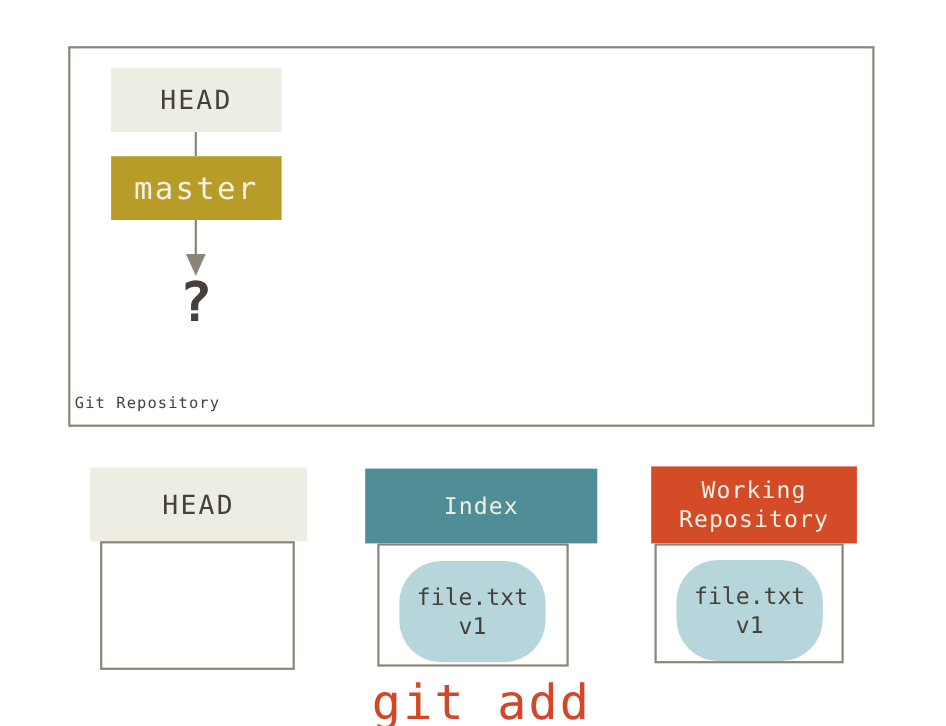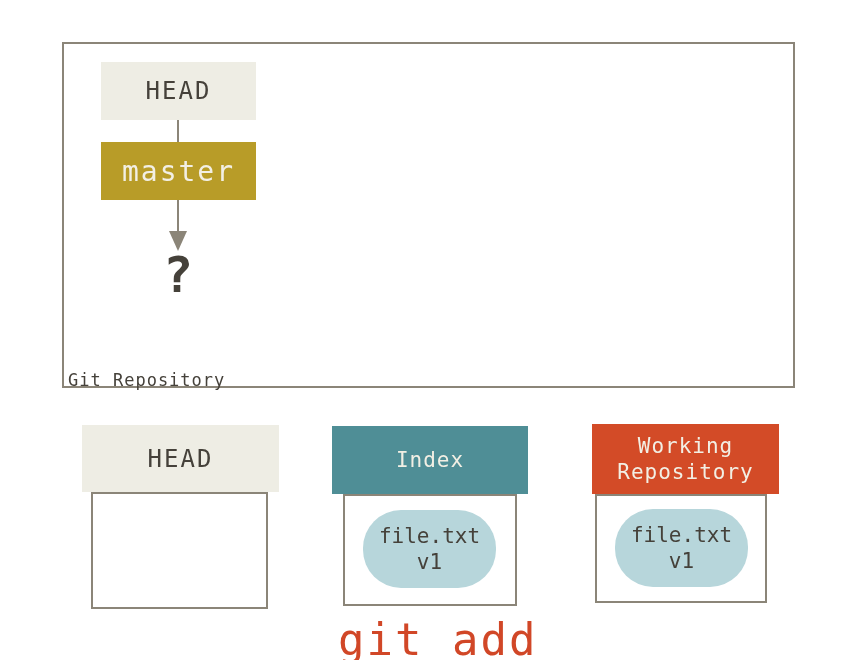--- a/index.html
+++ b/index.html
@@ -15,21 +15,21 @@
     position:relative;
   }
   .abs{position:absolute;}
 
   
   .repo-frame{
     left:62px; top:42px; width:733px; height:346px;
     border:2px solid var(--line); background:var(--bg);
   }
   .repo-label{
-    left:68px; top:370px; font-size:17px; color:var(--ink);
+    left:68px; top:359px; font-size:14px; color:var(--ink);
     letter-spacing:1px; white-space:nowrap;
   }
 
   
   .node{
     display:flex; align-items:center; justify-content:center;
     text-align:center;
   }
   .head-top{
     left:101px; top:62px; width:155px; height:58px;
@@ -53,35 +53,35 @@
     left:148px; top:246px; width:60px; text-align:center;
     font-size:50px; font-weight:bold; color:var(--ink);
   }
 
   
   .area-header{
     display:flex; flex-direction:column; align-items:center; justify-content:center;
     font-size:21px; letter-spacing:1px; line-height:26px; text-align:center;
   }
   .hdr-head{ left:82px;  top:425px; width:197px; height:67px; background:var(--cream); color:var(--ink); font-size:24px; letter-spacing:2px;}
-  .hdr-index{ left:332px; top:426px; width:196px; height:68px; background:var(--teal); color:var(--paper-text);}
+  .hdr-index{ left:332px; top:426px; width:211px; height:68px; background:var(--teal); color:var(--paper-text);}
   .hdr-wd{ left:592px; top:424px; width:187px; height:70px; background:var(--red); color:var(--paper-text);}
 
   .area-body{
     border:2px solid var(--line); background:var(--bg);
   }
   .body-head{ left:91px;  top:492px; width:177px; height:117px; }
   .body-index{ left:343px; top:494px; width:174px; height:112px; }
   .body-wd{ left:595px; top:494px; width:172px; height:109px; }
 
   .blob{
     display:flex; flex-direction:column; align-items:center; justify-content:center;
     background:var(--blob); color:var(--ink);
     border-radius:38px; font-size:21px; line-height:26px; text-align:right;
-    width:133px; height:78px;
+    width:133px; height:92px;
   }
   .blob-index{ left:363px; top:510px; }
   .blob-wd{ left:615px; top:509px; }
 
   .caption{
     left:338px; top:614px; font-size:44px; letter-spacing:2px;
     color:var(--caption); white-space:nowrap;
   }
 </style>
 </head>

